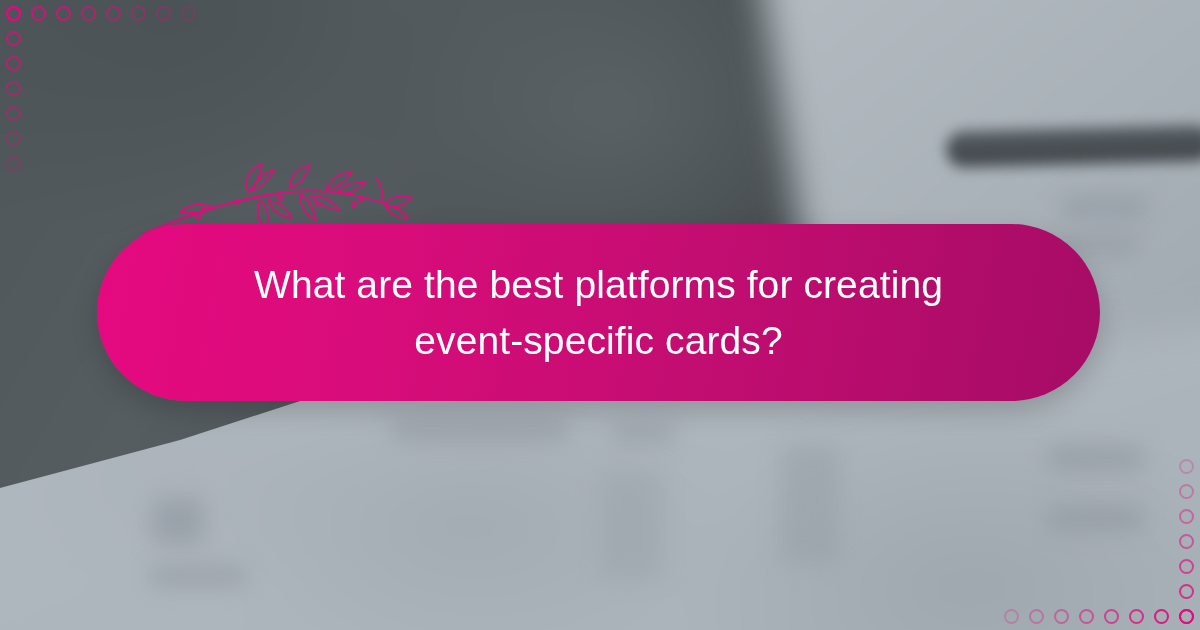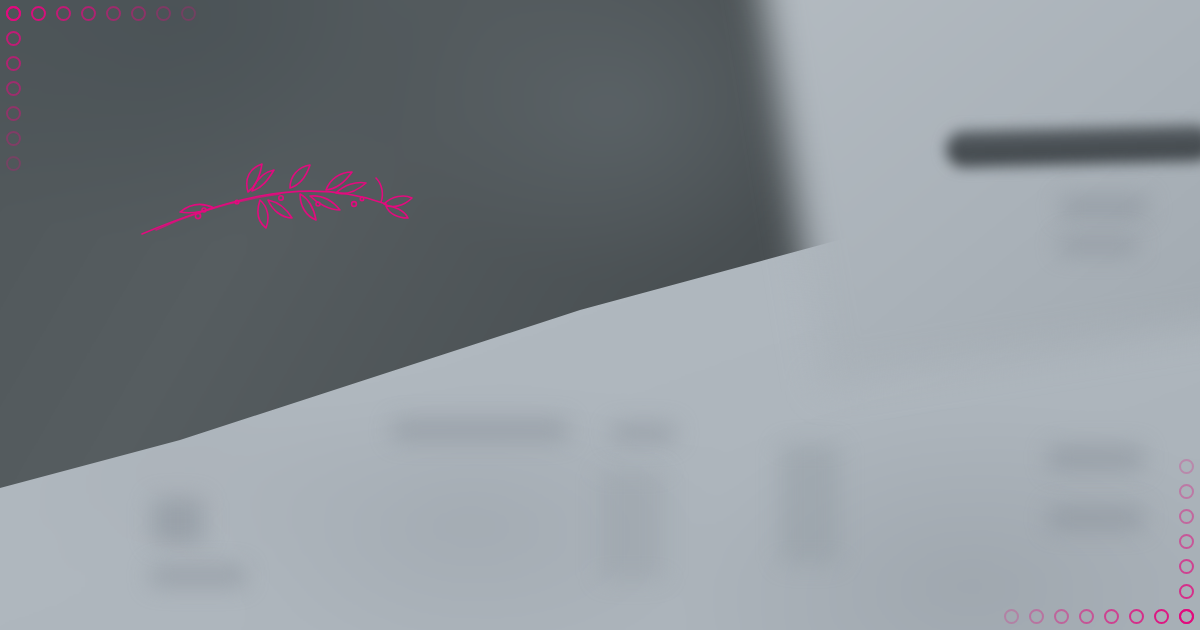--- a/index.html
+++ b/index.html
@@ -223,14 +223,17 @@
       <circle cx="58" cy="56" r="2.6"></circle>
       <circle cx="64" cy="50" r="2.0"></circle>
       <circle cx="97" cy="42" r="1.8"></circle>
       <circle cx="141" cy="38" r="2.2"></circle>
       <circle cx="178" cy="44" r="2.0"></circle>
       <circle cx="214" cy="44" r="2.4"></circle>
       <circle cx="222" cy="39" r="1.7"></circle>
     </g>
   </svg>
 
+  <div class="banner">
+    <div class="banner-text">What are the best platforms for creating event-specific cards?</div>
+  </div>
 
 </div>
 
 </body></html>

